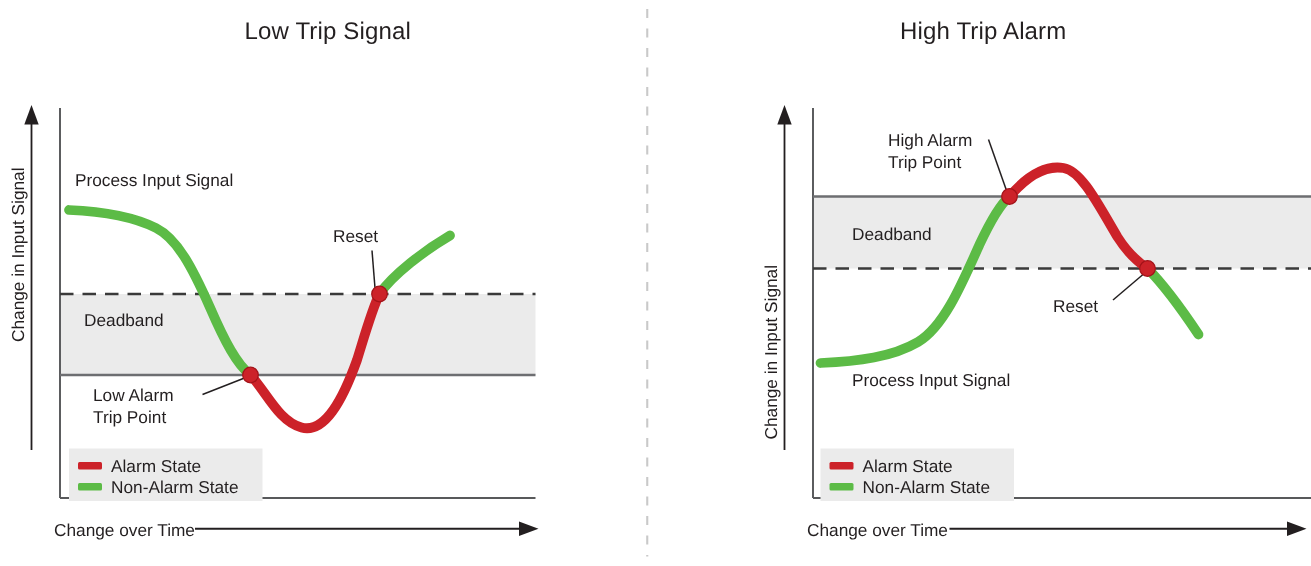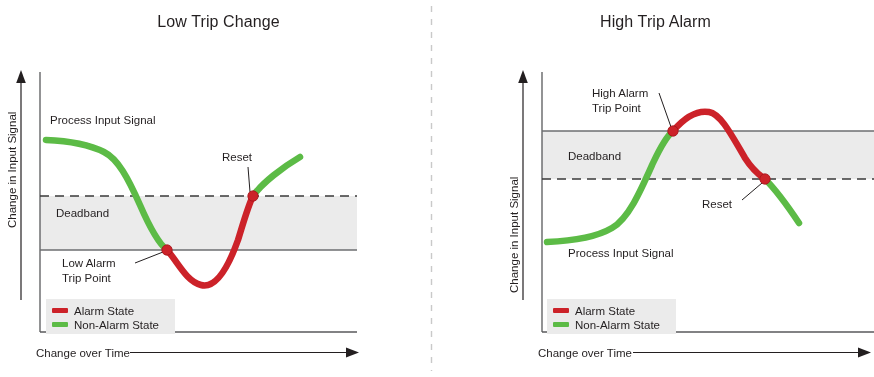--- a/index.html
+++ b/index.html
@@ -72,21 +72,21 @@
     font-size: 11.5px;
     fill: #231f20;
   }
 </style>
 </head>
 <body>
 
 <div class="figure">
 
   <div class="panel">
-    <div class="panel-title left-title">Low Trip Change</div>
+    <div class="panel-title left-title">Low Trip Signal</div>
 
     <svg class="plot-svg" viewBox="0 0 437 377">
 
       <rect x="40" y="196" width="317" height="54" fill="#ebebeb"></rect>
 
       <line x1="40" y1="72" x2="40" y2="332" stroke="#58595b" stroke-width="1.3"></line>
       <line x1="40" y1="332" x2="357" y2="332" stroke="#58595b" stroke-width="1.3"></line>
 
       <g>
         <line x1="21" y1="82" x2="21" y2="300" stroke="#231f20" stroke-width="1.2"></line>

